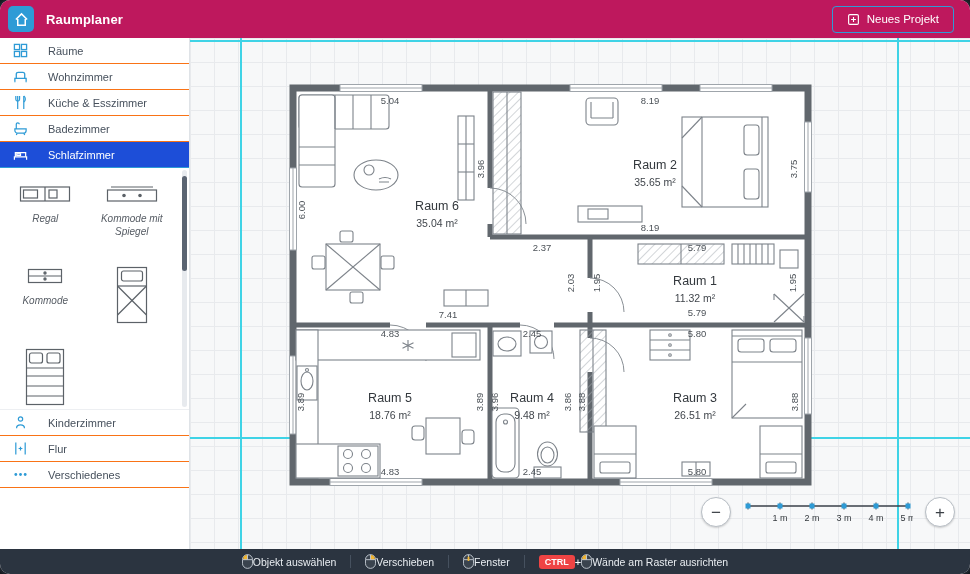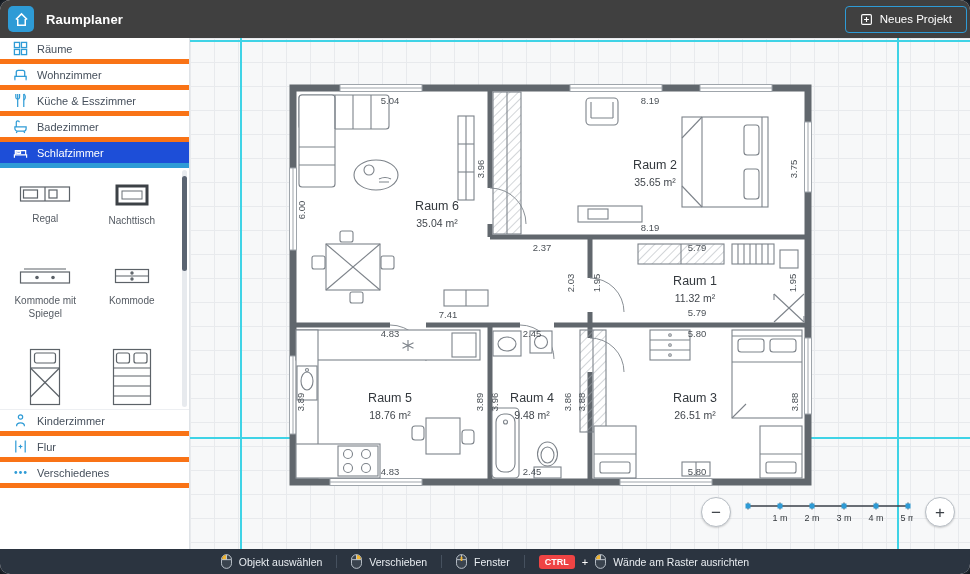--- a/index.html
+++ b/index.html
@@ -2,41 +2,41 @@
 <html><head>
 <meta charset="utf-8">
 <title>Raumplaner</title>
 <style>
   * { box-sizing: border-box; margin: 0; padding: 0; }
   html,body { background:#151a20; font-family:"Liberation Sans", sans-serif; }
   .app { position:relative; width:970px; height:574px; margin:0 auto; background:#f7f8f9;
          border-radius:10px; overflow:hidden; box-shadow:0 0 0 2px #1d232b; }
 
   
-  .topbar { position:absolute; top:0; left:0; right:0; height:38px; background:#404040;
+  .topbar { position:absolute; top:0; left:0; right:0; height:38px; background:#be185d;
             display:flex; align-items:center; z-index:30; }
   .home-btn { width:26px; height:26px; margin-left:8px; background:#2e9bd6; border-radius:5px;
               display:flex; align-items:center; justify-content:center; cursor:pointer; }
   .app-title { color:#fff; font-size:13px; font-weight:bold; margin-left:12px; letter-spacing:.2px; }
-  .topbar-right { margin-left:auto; display:flex; align-items:center; gap:10px; margin-right:3px; }
+  .topbar-right { margin-left:auto; display:flex; align-items:center; gap:10px; margin-right:16px; }
   .btn { height:27px; display:flex; align-items:center; gap:7px; padding:0 14px; border-radius:4px;
          font-size:11.5px; color:#fff; cursor:pointer; }
   .btn-outline { border:1px solid #2e9bd6; background:transparent; }
   .btn-primary { background:#2e9bd6; border:1px solid #2e9bd6; }
 
   
   .sidebar { position:absolute; top:38px; left:0; bottom:25px; width:190px; background:#fff;
              border-right:1px solid #dfe3e7; z-index:20; }
-  .cat { height:26px; display:flex; align-items:center; gap:9px; padding-left:13px;
-         border-bottom:5px solid #f97316; font-size:11px; color:#46505c; cursor:pointer; }
+  .cat { height:26px; display:flex; align-items:center; gap:20px; padding-left:13px;
+         border-bottom:1px solid #f97316; font-size:11px; color:#46505c; cursor:pointer; }
   .cat svg { flex:0 0 auto; }
   .cat.active { background:#1d4ed8; color:#fff; border-bottom-color:#2e9bd6; }
 
   .panel { position:relative; height:242px; border-bottom:1px solid #edeff2; overflow:hidden; background:#fff; }
-  .panel-grid { display:grid; grid-template-columns:1fr 1fr; padding:4px 14px 0 2px; }
+  .panel-grid { display:grid; grid-template-columns:1fr 1fr; padding:4px 14px 0 2px;font-style:italic; }
   .thumb { height:82px; display:flex; flex-direction:column; align-items:center; justify-content:flex-start;
            padding-top:12px; cursor:pointer; }
   .thumb.tall { height:auto; }
   .thumb-label { margin-top:9px; font-size:10px; color:#555b63; text-align:center; line-height:1.25; max-width:80px; }
   .sb-track { position:absolute; top:2px; bottom:2px; right:2px; width:5px; background:#e7eaee; border-radius:3px; }
   .sb-thumb { position:absolute; top:8px; right:2px; width:5px; height:95px; background:#5a6472; border-radius:3px; cursor:pointer; }
 
   
   .canvas { position:absolute; top:38px; left:190px; right:0; bottom:25px; overflow:hidden;
             background-color:#f7f8f9;
@@ -53,21 +53,21 @@
 
   .zoom-widget { position:absolute; right:15px; bottom:22px; display:flex; align-items:center; gap:12px; z-index:10; }
   .zbtn { width:30px; height:30px; border-radius:50%; background:#fff; border:1px solid #b9bfc6; color:#3a3f45;
           font-size:17px; line-height:1; display:flex; align-items:center; justify-content:center; cursor:pointer;
           box-shadow:0 1px 2px rgba(0,0,0,.18); }
   .ruler text { font-family:"Liberation Sans", sans-serif; font-size:9px; fill:#33383d; }
 
   
   .statusbar { position:absolute; left:0; right:0; bottom:0; height:25px; background:#2b3440; z-index:30;
                display:flex; align-items:center; justify-content:center; color:#e9edf1; font-size:10.5px; }
-  .sitem { display:flex; align-items:center; gap:7px; padding:0 14px; }
+  .sitem { display:flex; align-items:center; gap:0; padding:0 14px; }
   .ssep { width:1px; height:13px; background:#46515f; }
   .kbd { background:#ef4444; color:#fff; font-size:9px; font-weight:bold; padding:2px 6px; border-radius:3px; }
   .splus { color:#fff; font-size:11px; }
 </style>
 </head>
 <body>
 
 <div class="app">
 
   <div class="topbar">
@@ -154,27 +154,20 @@
         <div class="thumb">
           <svg width="52" height="20" viewBox="0 0 52 20">
             <g fill="#fff" stroke="#5c6268" stroke-width="1.2">
               <rect x="1.5" y="3" width="49" height="14"></rect>
               <rect x="4.5" y="6" width="14" height="8"></rect>
               <line x1="26" y1="3" x2="26" y2="17"></line>
               <rect x="30" y="6" width="8" height="8"></rect>
             </g>
           </svg>
           <div class="thumb-label">Regal</div>
-        </div>
-        <div class="thumb">
-          <svg width="34" height="22" viewBox="0 0 34 22">
-            <rect x="2" y="2" width="30" height="18" fill="#fff" stroke="#3c4146" stroke-width="3"></rect>
-            <rect x="7" y="7" width="20" height="8" fill="none" stroke="#6b7177" stroke-width="1"></rect>
-          </svg>
-          <div class="thumb-label">Nachttisch</div>
         </div>
         <div class="thumb">
           <svg width="52" height="20" viewBox="0 0 52 20">
             <g fill="#fff" stroke="#5c6268" stroke-width="1.2">
               <line x1="5" y1="3" x2="47" y2="3"></line>
               <rect x="1.5" y="6" width="49" height="11"></rect>
               <circle cx="18" cy="11.5" r="1.2" fill="#5c6268"></circle>
                 <circle cx="34" cy="11.5" r="1.2" fill="#5c6268"></circle>
             </g>
           </svg>

